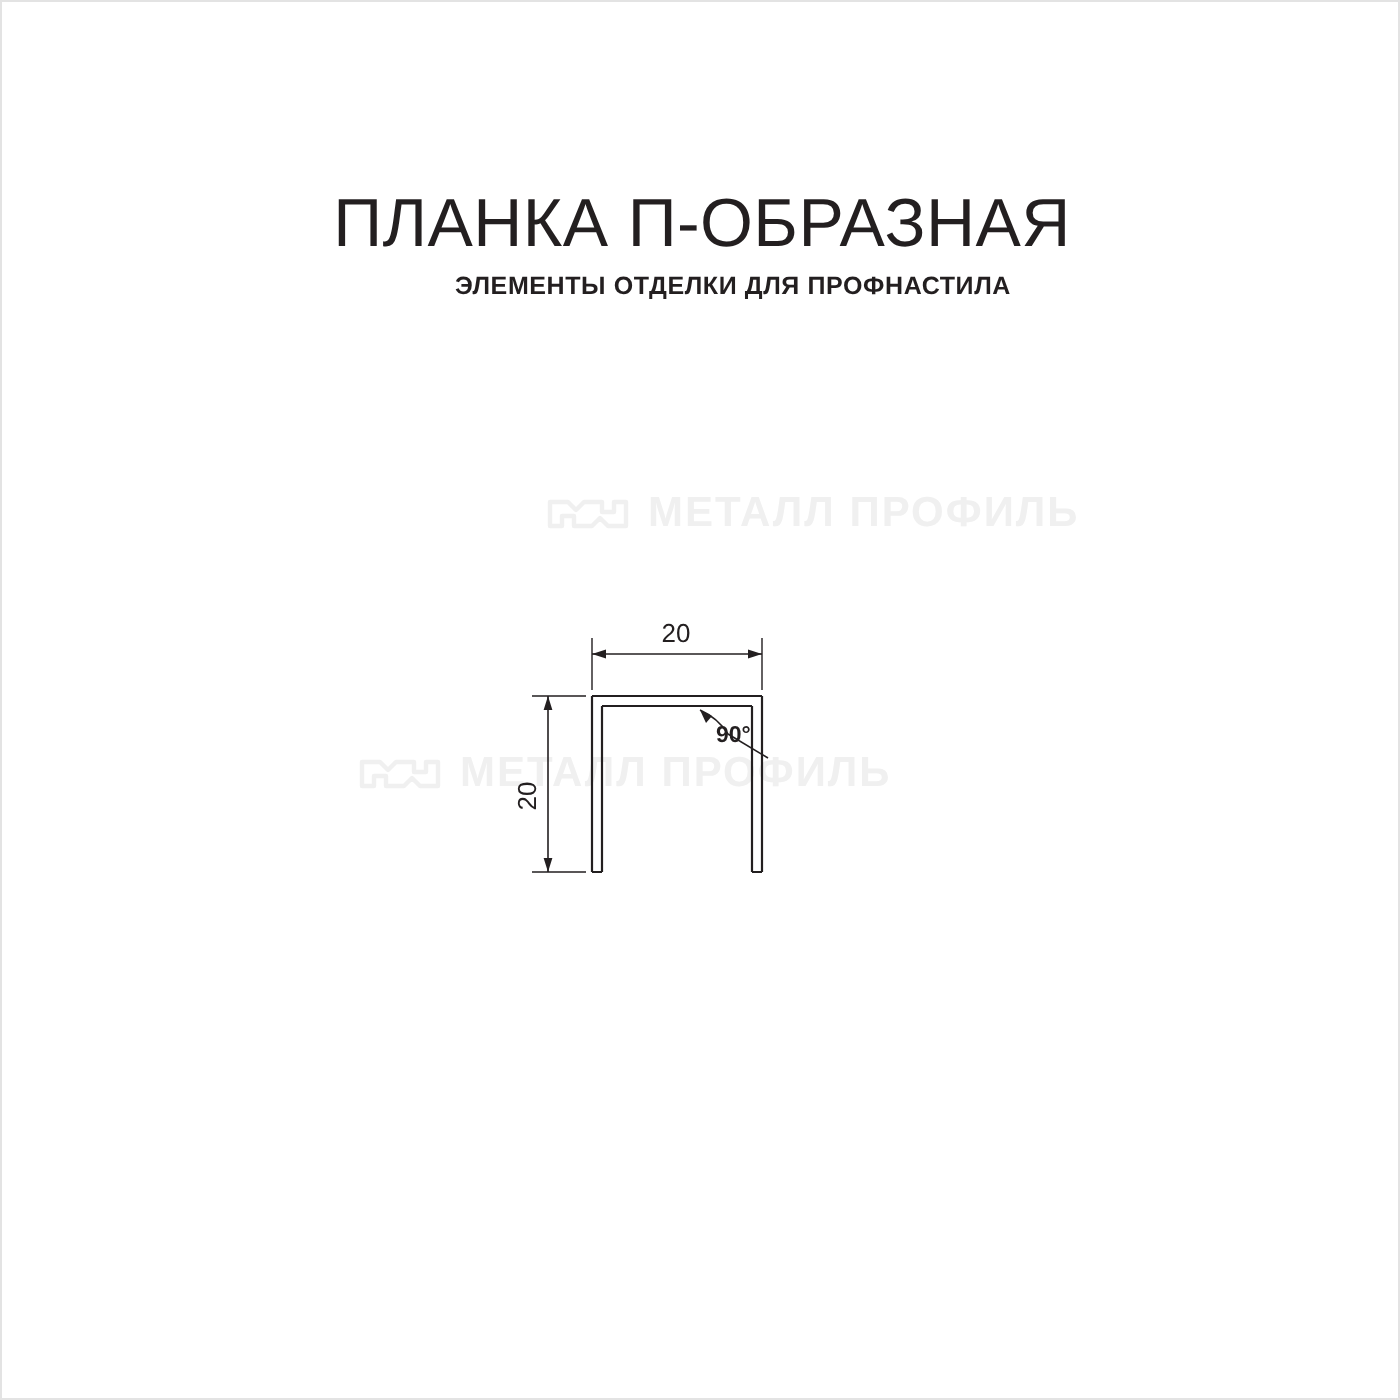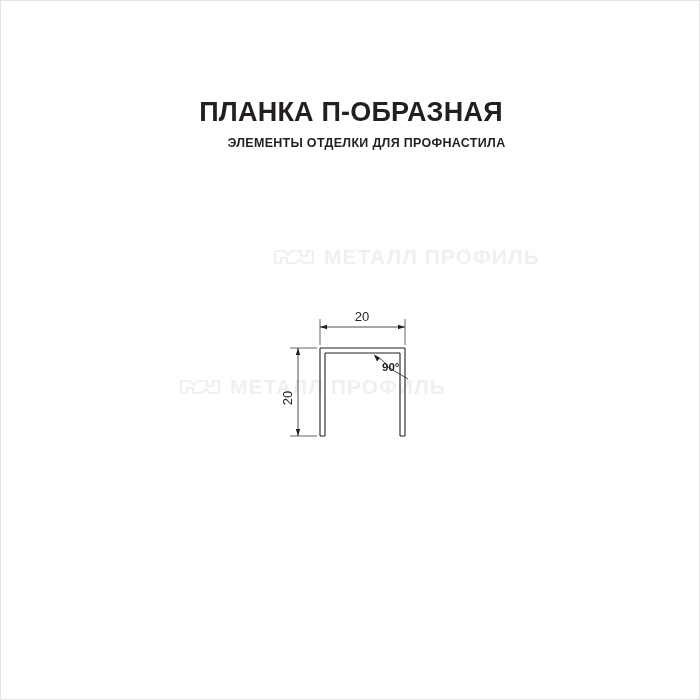--- a/index.html
+++ b/index.html
@@ -25,22 +25,22 @@
 
   
   .header {
     position: absolute;
     top: 96px;
     left: 0;
     width: 700px;
     text-align: center;
   }
   .title-line1 {
-    font-size: 27px;
-    font-weight: bold;
+    font-size: 34px;
+    font-weight: normal;
     letter-spacing: 0.2px;
     line-height: 30px;
     white-space: nowrap;
   }
   .title-line2 {
     font-size: 25px;
     font-weight: bold;
     letter-spacing: 0.2px;
     line-height: 30px;
     white-space: nowrap;
@@ -69,21 +69,21 @@
   }
   .wm .wm-logo {
     display: block;
   }
   .wm-1 { left: 272px; top: 243px; }
   .wm-2 { left: 178px; top: 373px; }
 
   
   .drawing {
     position: absolute;
-    left: 269px;
+    left: 245px;
     top: 300px;
     width: 200px;
     height: 150px;
   }
   .drawing svg {
     display: block;
   }
 
   
   .notes {

